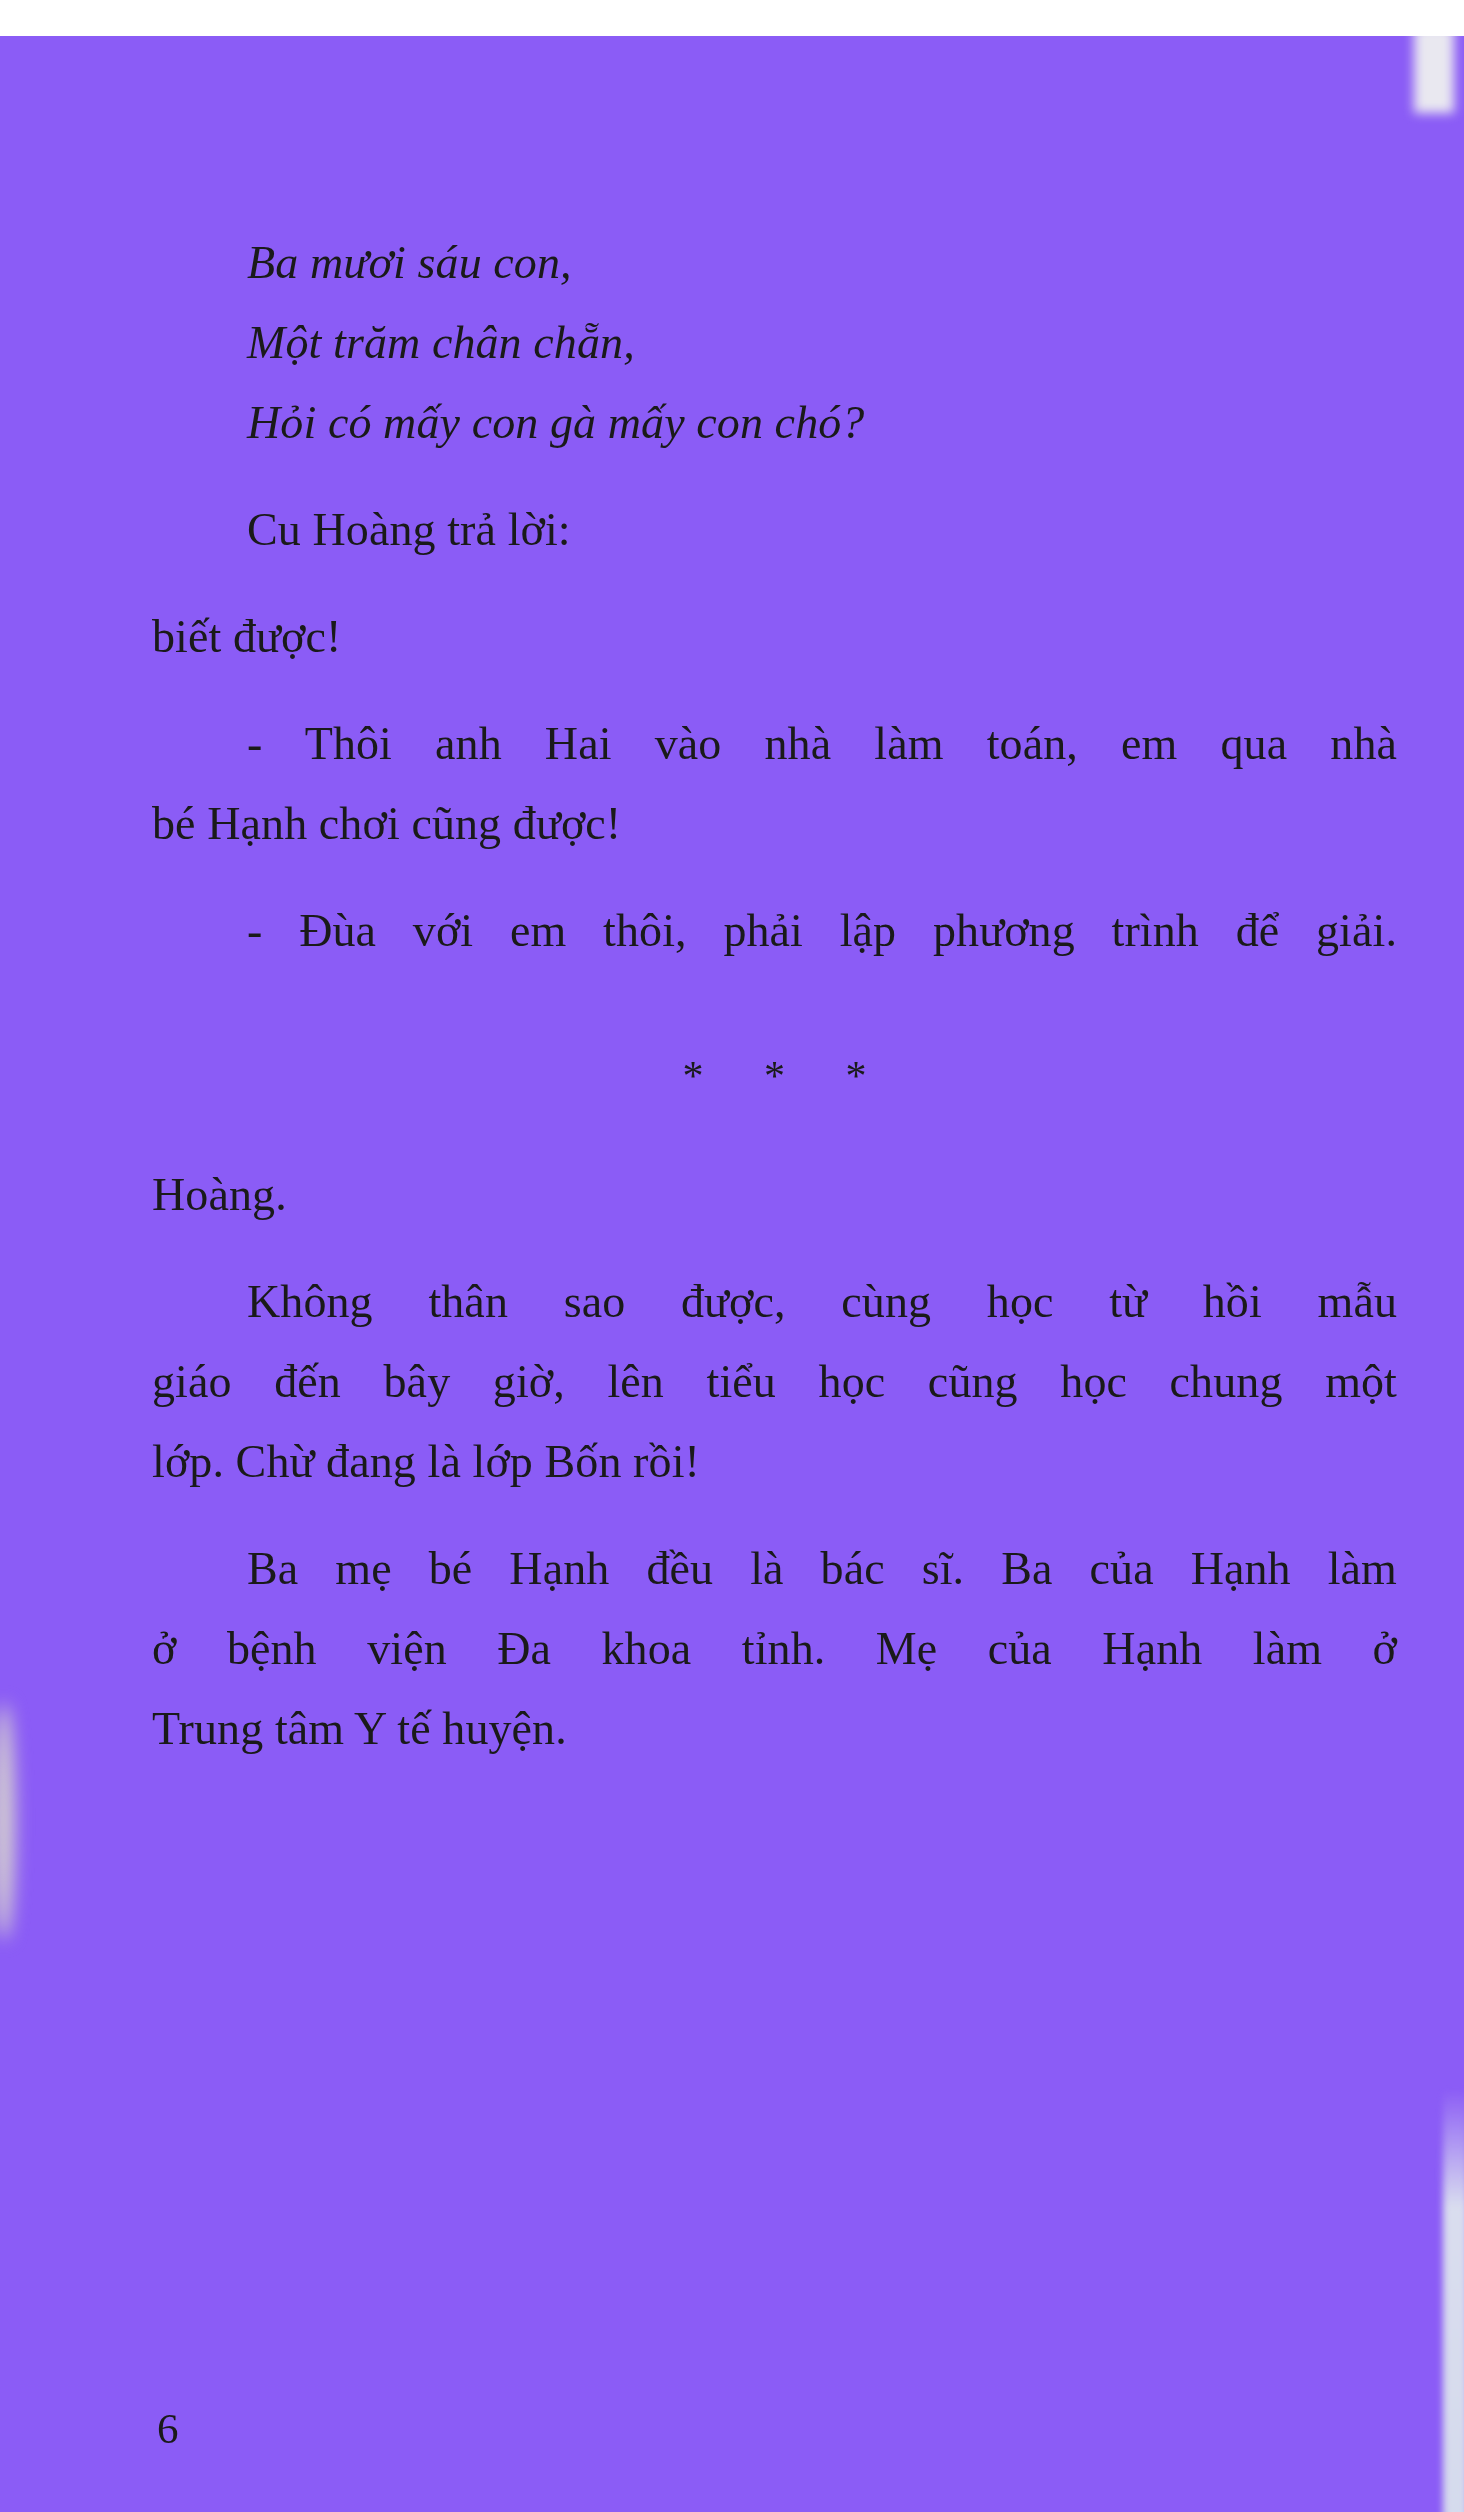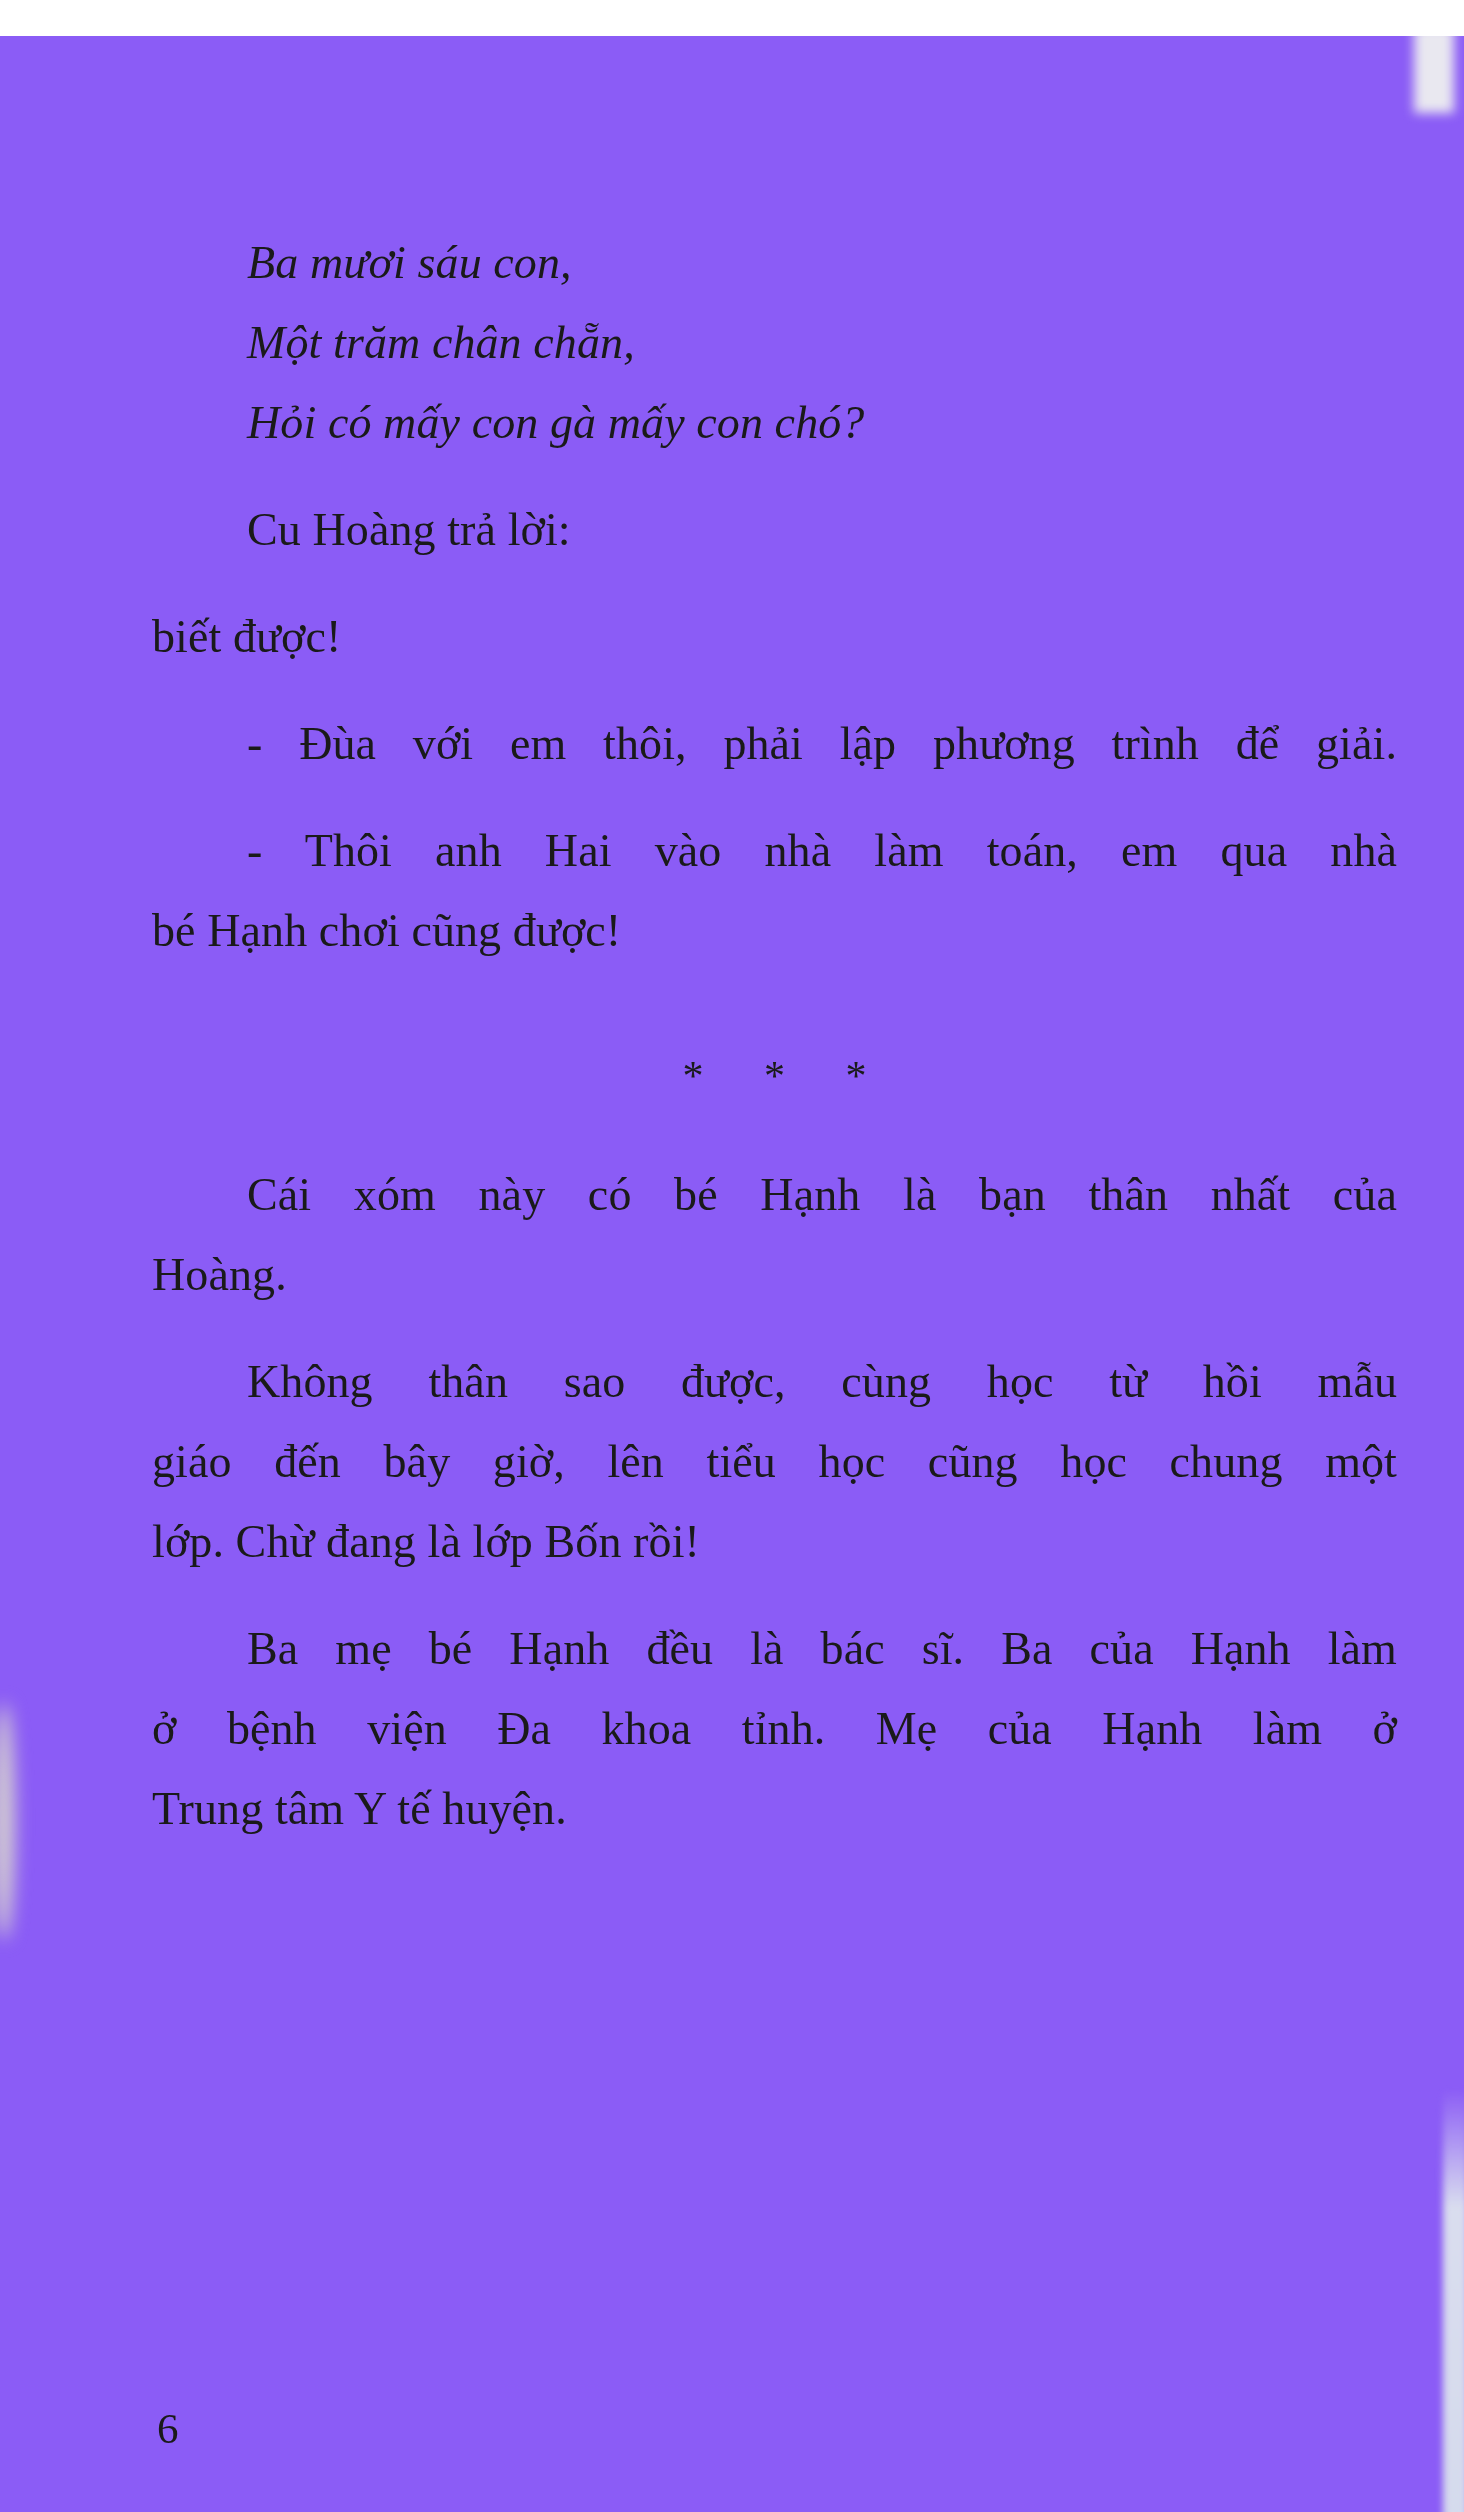--- a/index.html
+++ b/index.html
@@ -86,31 +86,30 @@
         <div class="line indent italic">Một trăm chân chẵn,</div>
         <div class="line indent italic">Hỏi có mấy con gà mấy con chó?</div>
       </div>
       <div class="para">
         <div class="line indent">Cu Hoàng trả lời:</div>
       </div>
       <div class="para">
         <div class="line">biết được!</div>
       </div>
       <div class="para">
-        <div class="line indent fill">- Đùa với em thôi, phải lập phương trình để giải.</div>
+        <div class="line indent fill">- Thôi anh Hai vào nhà làm toán, em qua nhà</div>
+        <div class="line">bé Hạnh chơi cũng được!</div>
       </div>
       <div class="para">
-        <div class="line indent fill">- Thôi anh Hai vào nhà làm toán, em qua nhà</div>
-        <div class="line">bé Hạnh chơi cũng được!</div>
+        <div class="line indent fill">- Đùa với em thôi, phải lập phương trình để giải.</div>
       </div>
       <div class="para separator">
         <div class="line">* * *</div>
       </div>
       <div class="para">
-        <div class="line indent fill">Cái xóm này có bé Hạnh là bạn thân nhất của</div>
         <div class="line">Hoàng.</div>
       </div>
       <div class="para">
         <div class="line indent fill">Không thân sao được, cùng học từ hồi mẫu</div>
         <div class="line fill">giáo đến bây giờ, lên tiểu học cũng học chung một</div>
         <div class="line">lớp. Chừ đang là lớp Bốn rồi!</div>
       </div>
       <div class="para">
         <div class="line indent fill">Ba mẹ bé Hạnh đều là bác sĩ. Ba của Hạnh làm</div>
         <div class="line fill">ở bệnh viện Đa khoa tỉnh. Mẹ của Hạnh làm ở</div>

